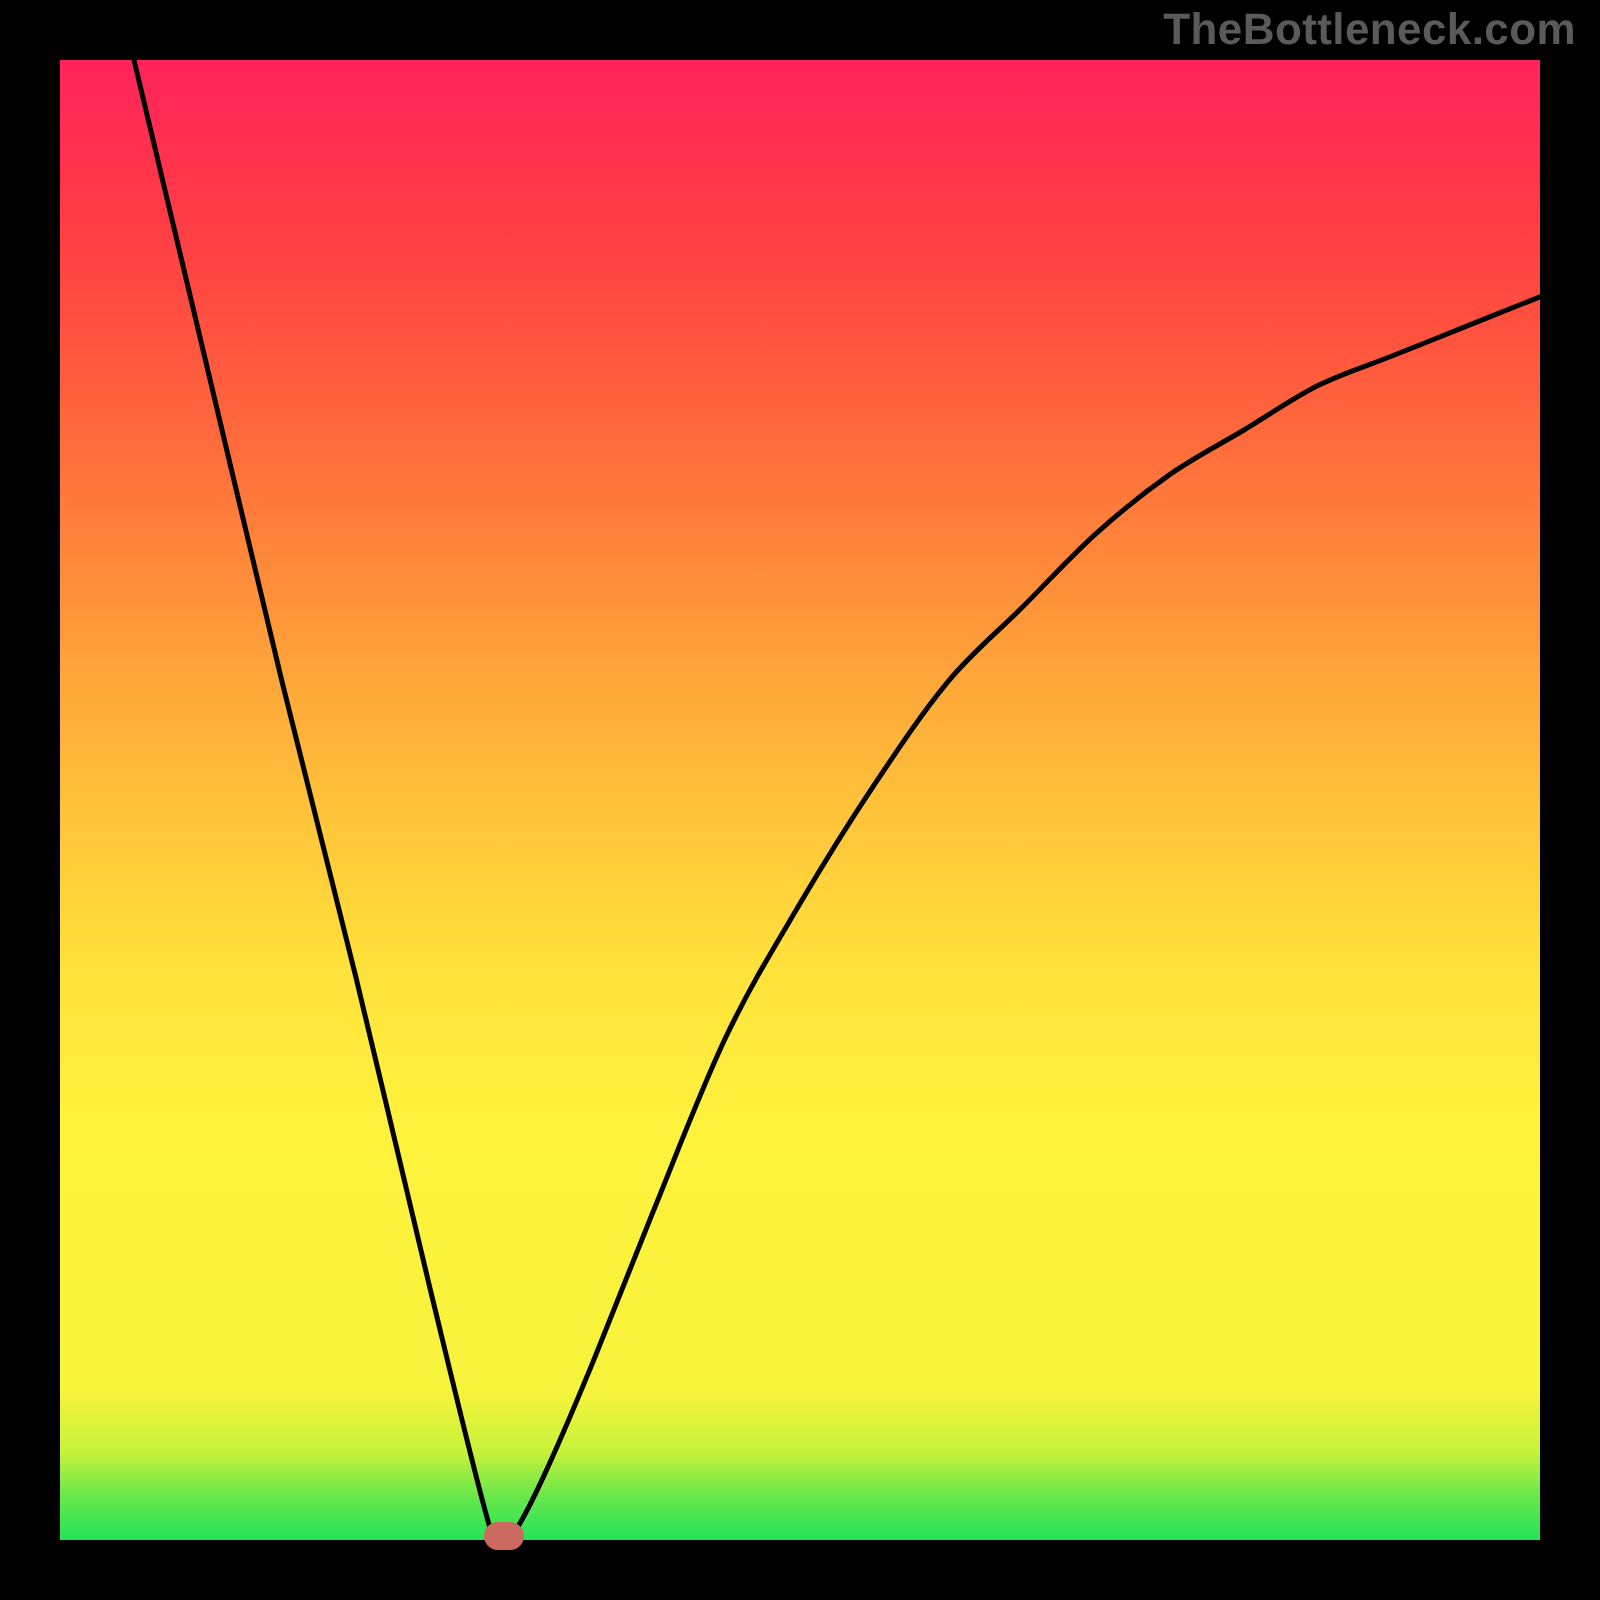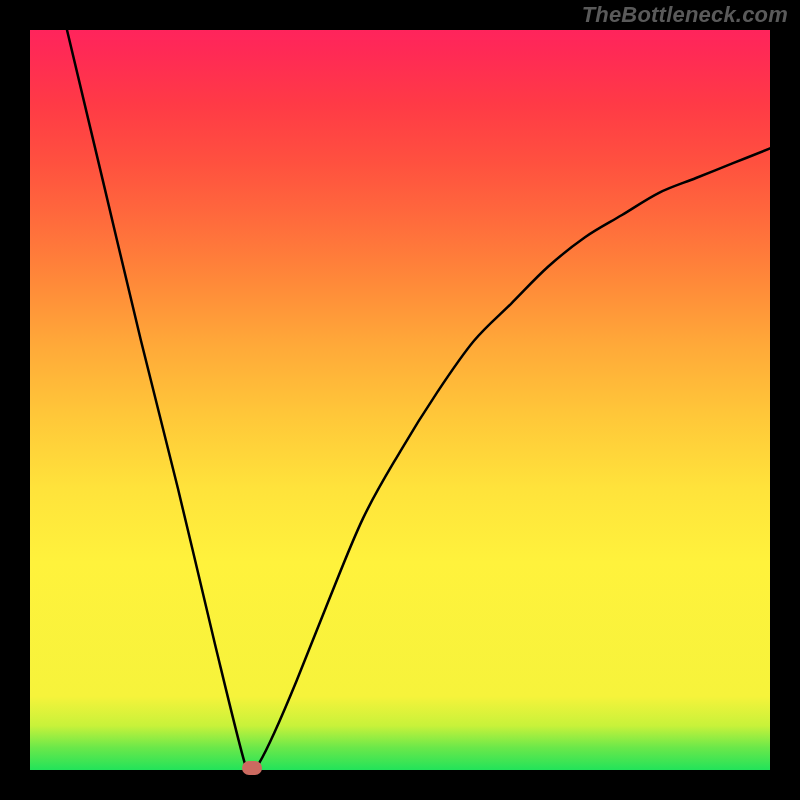--- a/index.html
+++ b/index.html
@@ -13,21 +13,20 @@
   .watermark {
     position: absolute;
     top: 2px;
     right: 12px;
     font-family: Arial, Helvetica, sans-serif;
     font-size: 22px;
     font-weight: 600;
     color: #5a5a5a;
     letter-spacing: 0.2px;
     z-index: 4;
-    font-style: italic;
   }
   .plot-area {
     position: absolute;
     left: 30px;
     top: 30px;
     width: 740px;
     height: 740px;
     background: linear-gradient(to top,
       #22e35a 0%,
       #6ae84a 3%,

